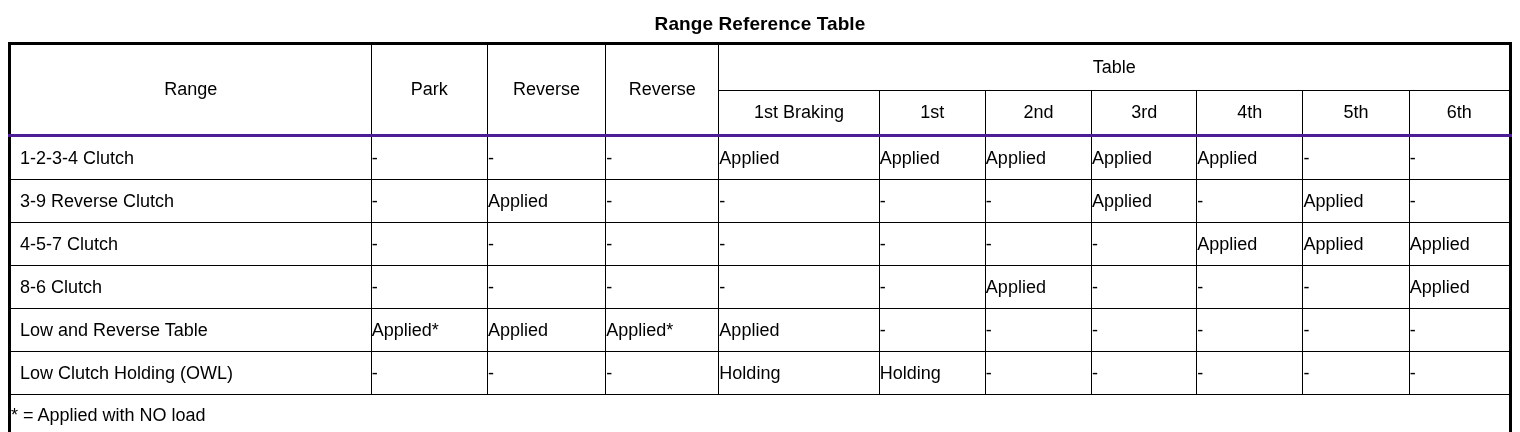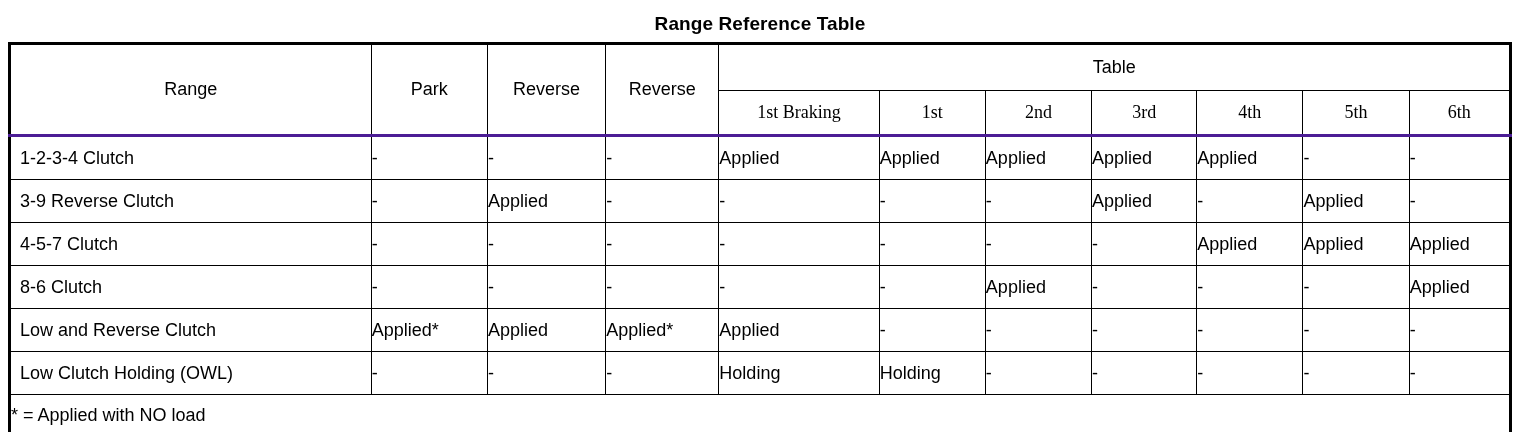--- a/index.html
+++ b/index.html
@@ -72,21 +72,20 @@
     height: 45px;
     vertical-align: middle;
     text-align: center;
     border-bottom: 1px solid #000;
   }
   th.drive-sub {
     height: 43px;
     vertical-align: bottom;
     padding-bottom: 7px;
     text-align: center;
-    font-family: Liberation Serif, serif;
   }
 
   
   tbody td {
     height: 42px;
     padding-left: 6px;
     padding-right: 4px;
     text-align: left;
     white-space: nowrap;
   }
@@ -192,21 +191,21 @@
           <td>-</td>
           <td>-</td>
           <td>-</td>
           <td>Applied</td>
           <td>-</td>
           <td>-</td>
           <td>-</td>
           <td>Applied</td>
         </tr>
         <tr>
-          <td class="rowlabel">Low and Reverse Clutch</td>
+          <td class="rowlabel">Low and Reverse Table</td>
           <td>Applied*</td>
           <td>Applied</td>
           <td>Applied*</td>
           <td>Applied</td>
           <td>-</td>
           <td>-</td>
           <td>-</td>
           <td>-</td>
           <td>-</td>
           <td>-</td>

